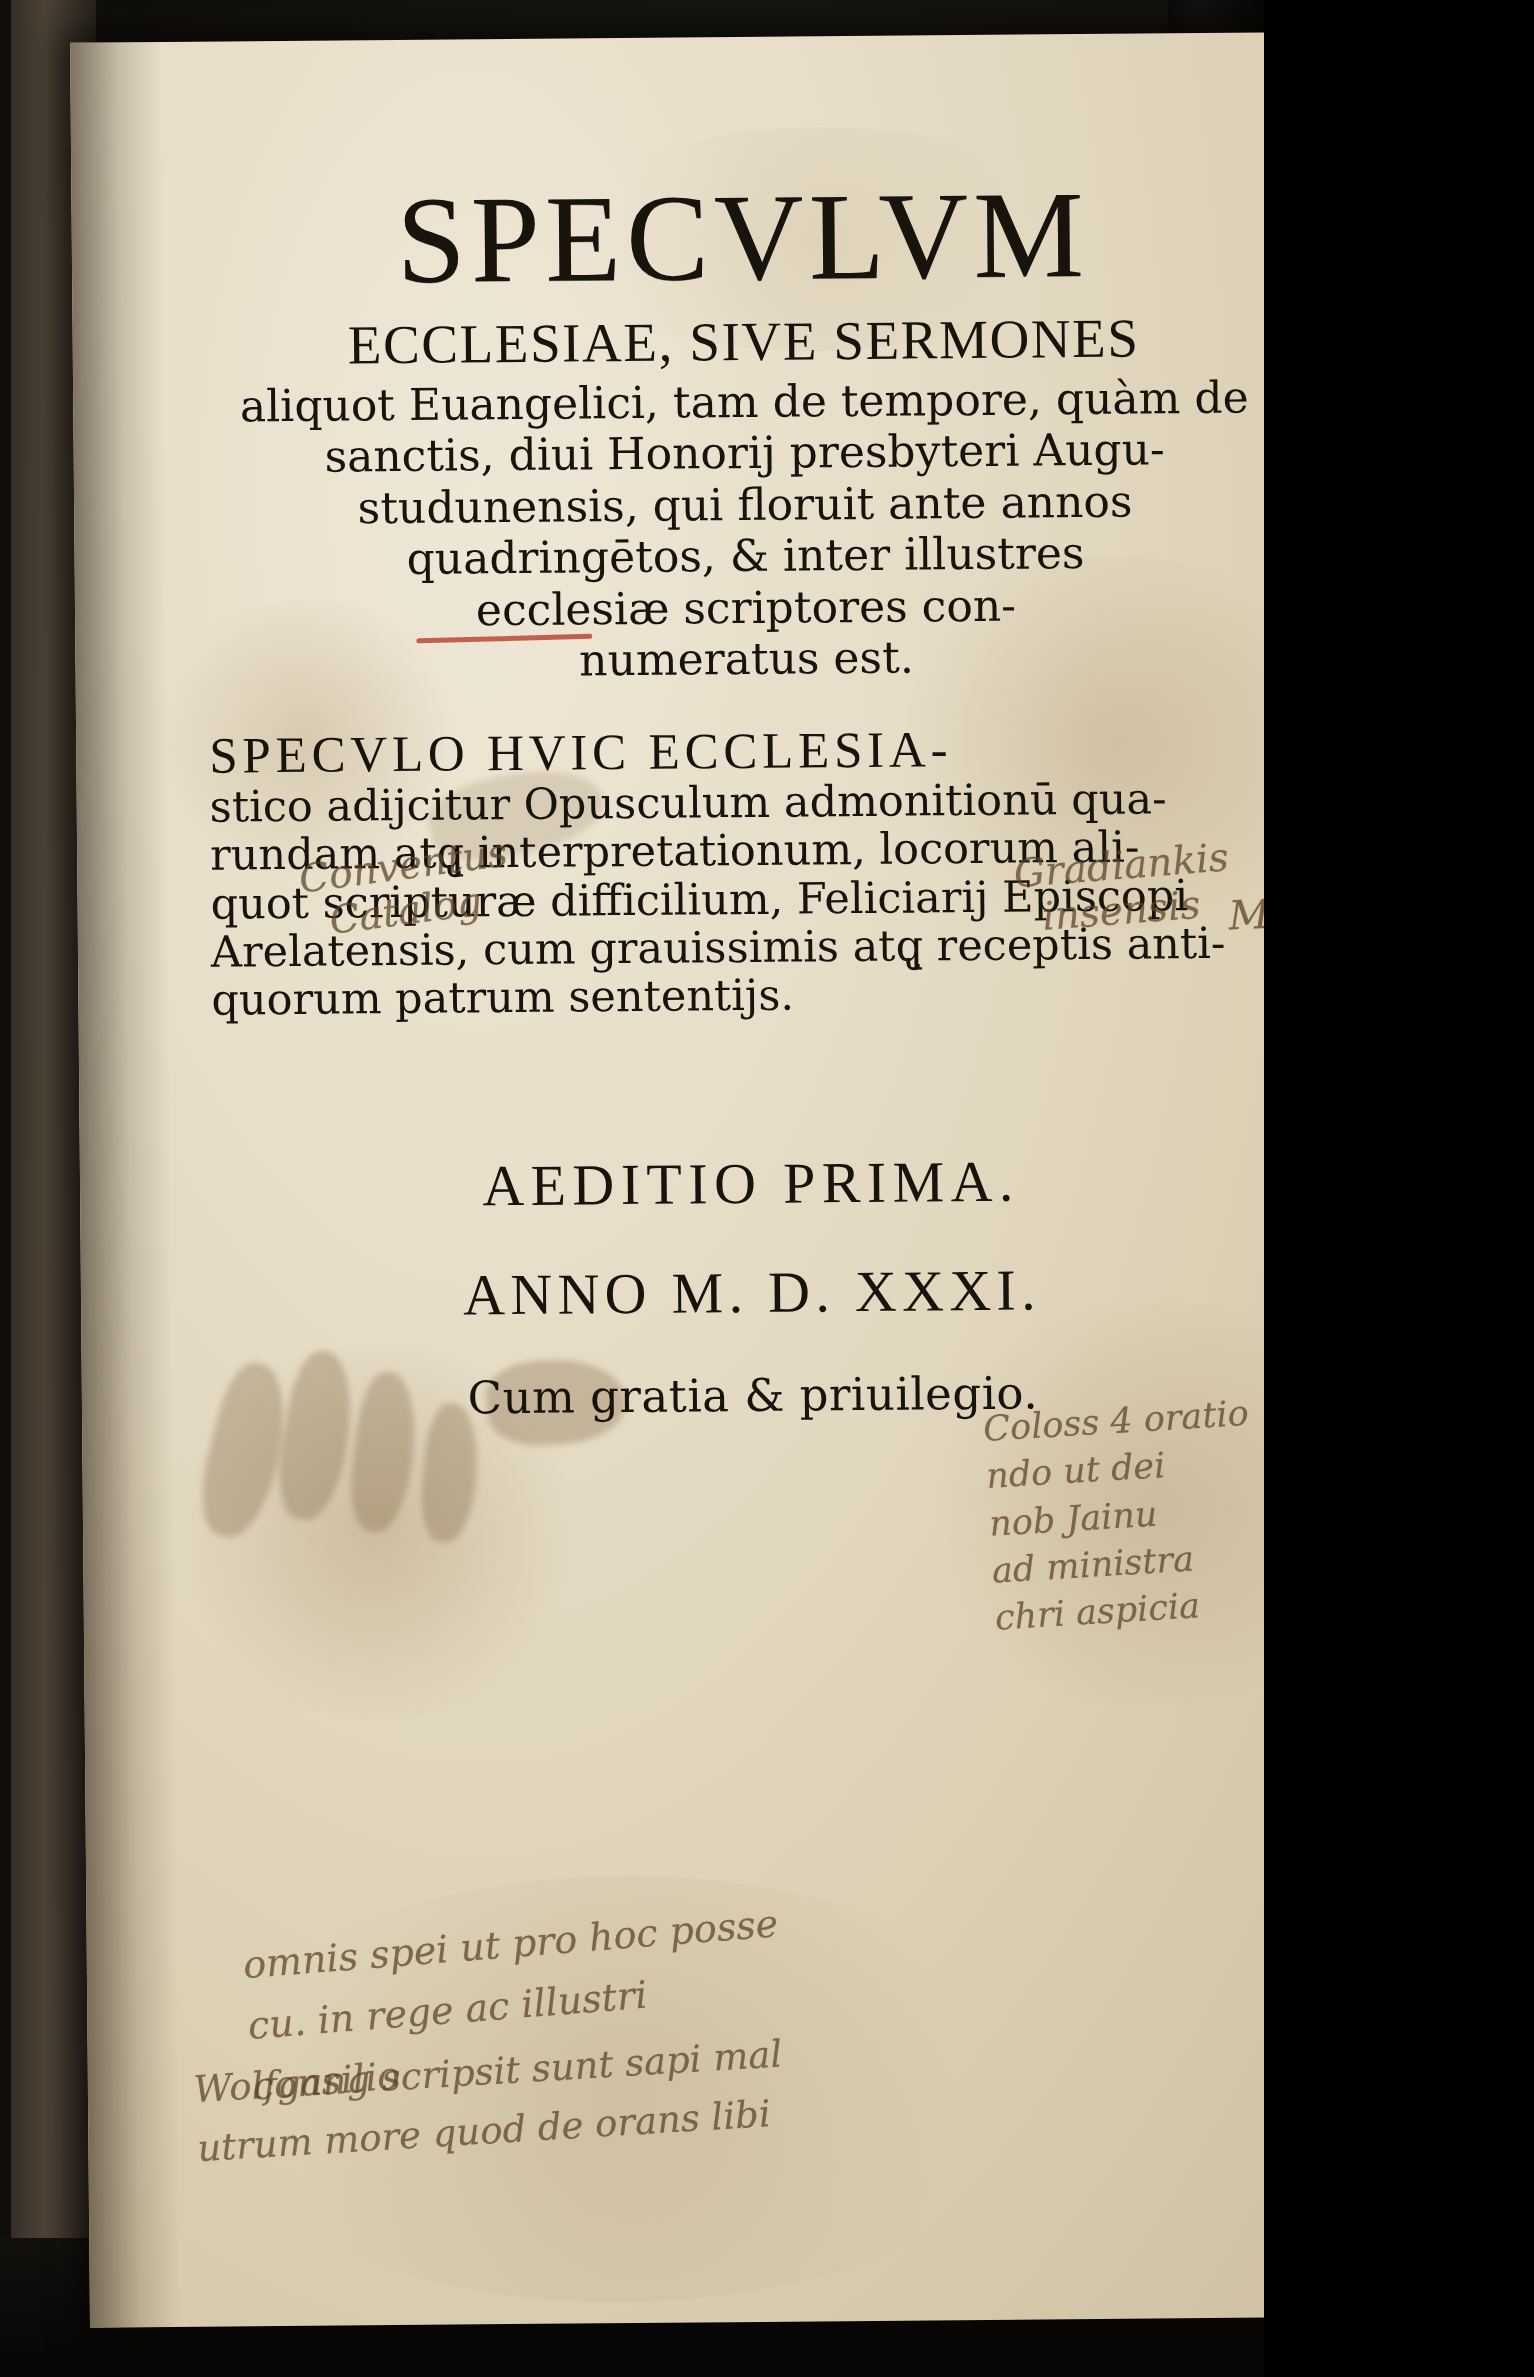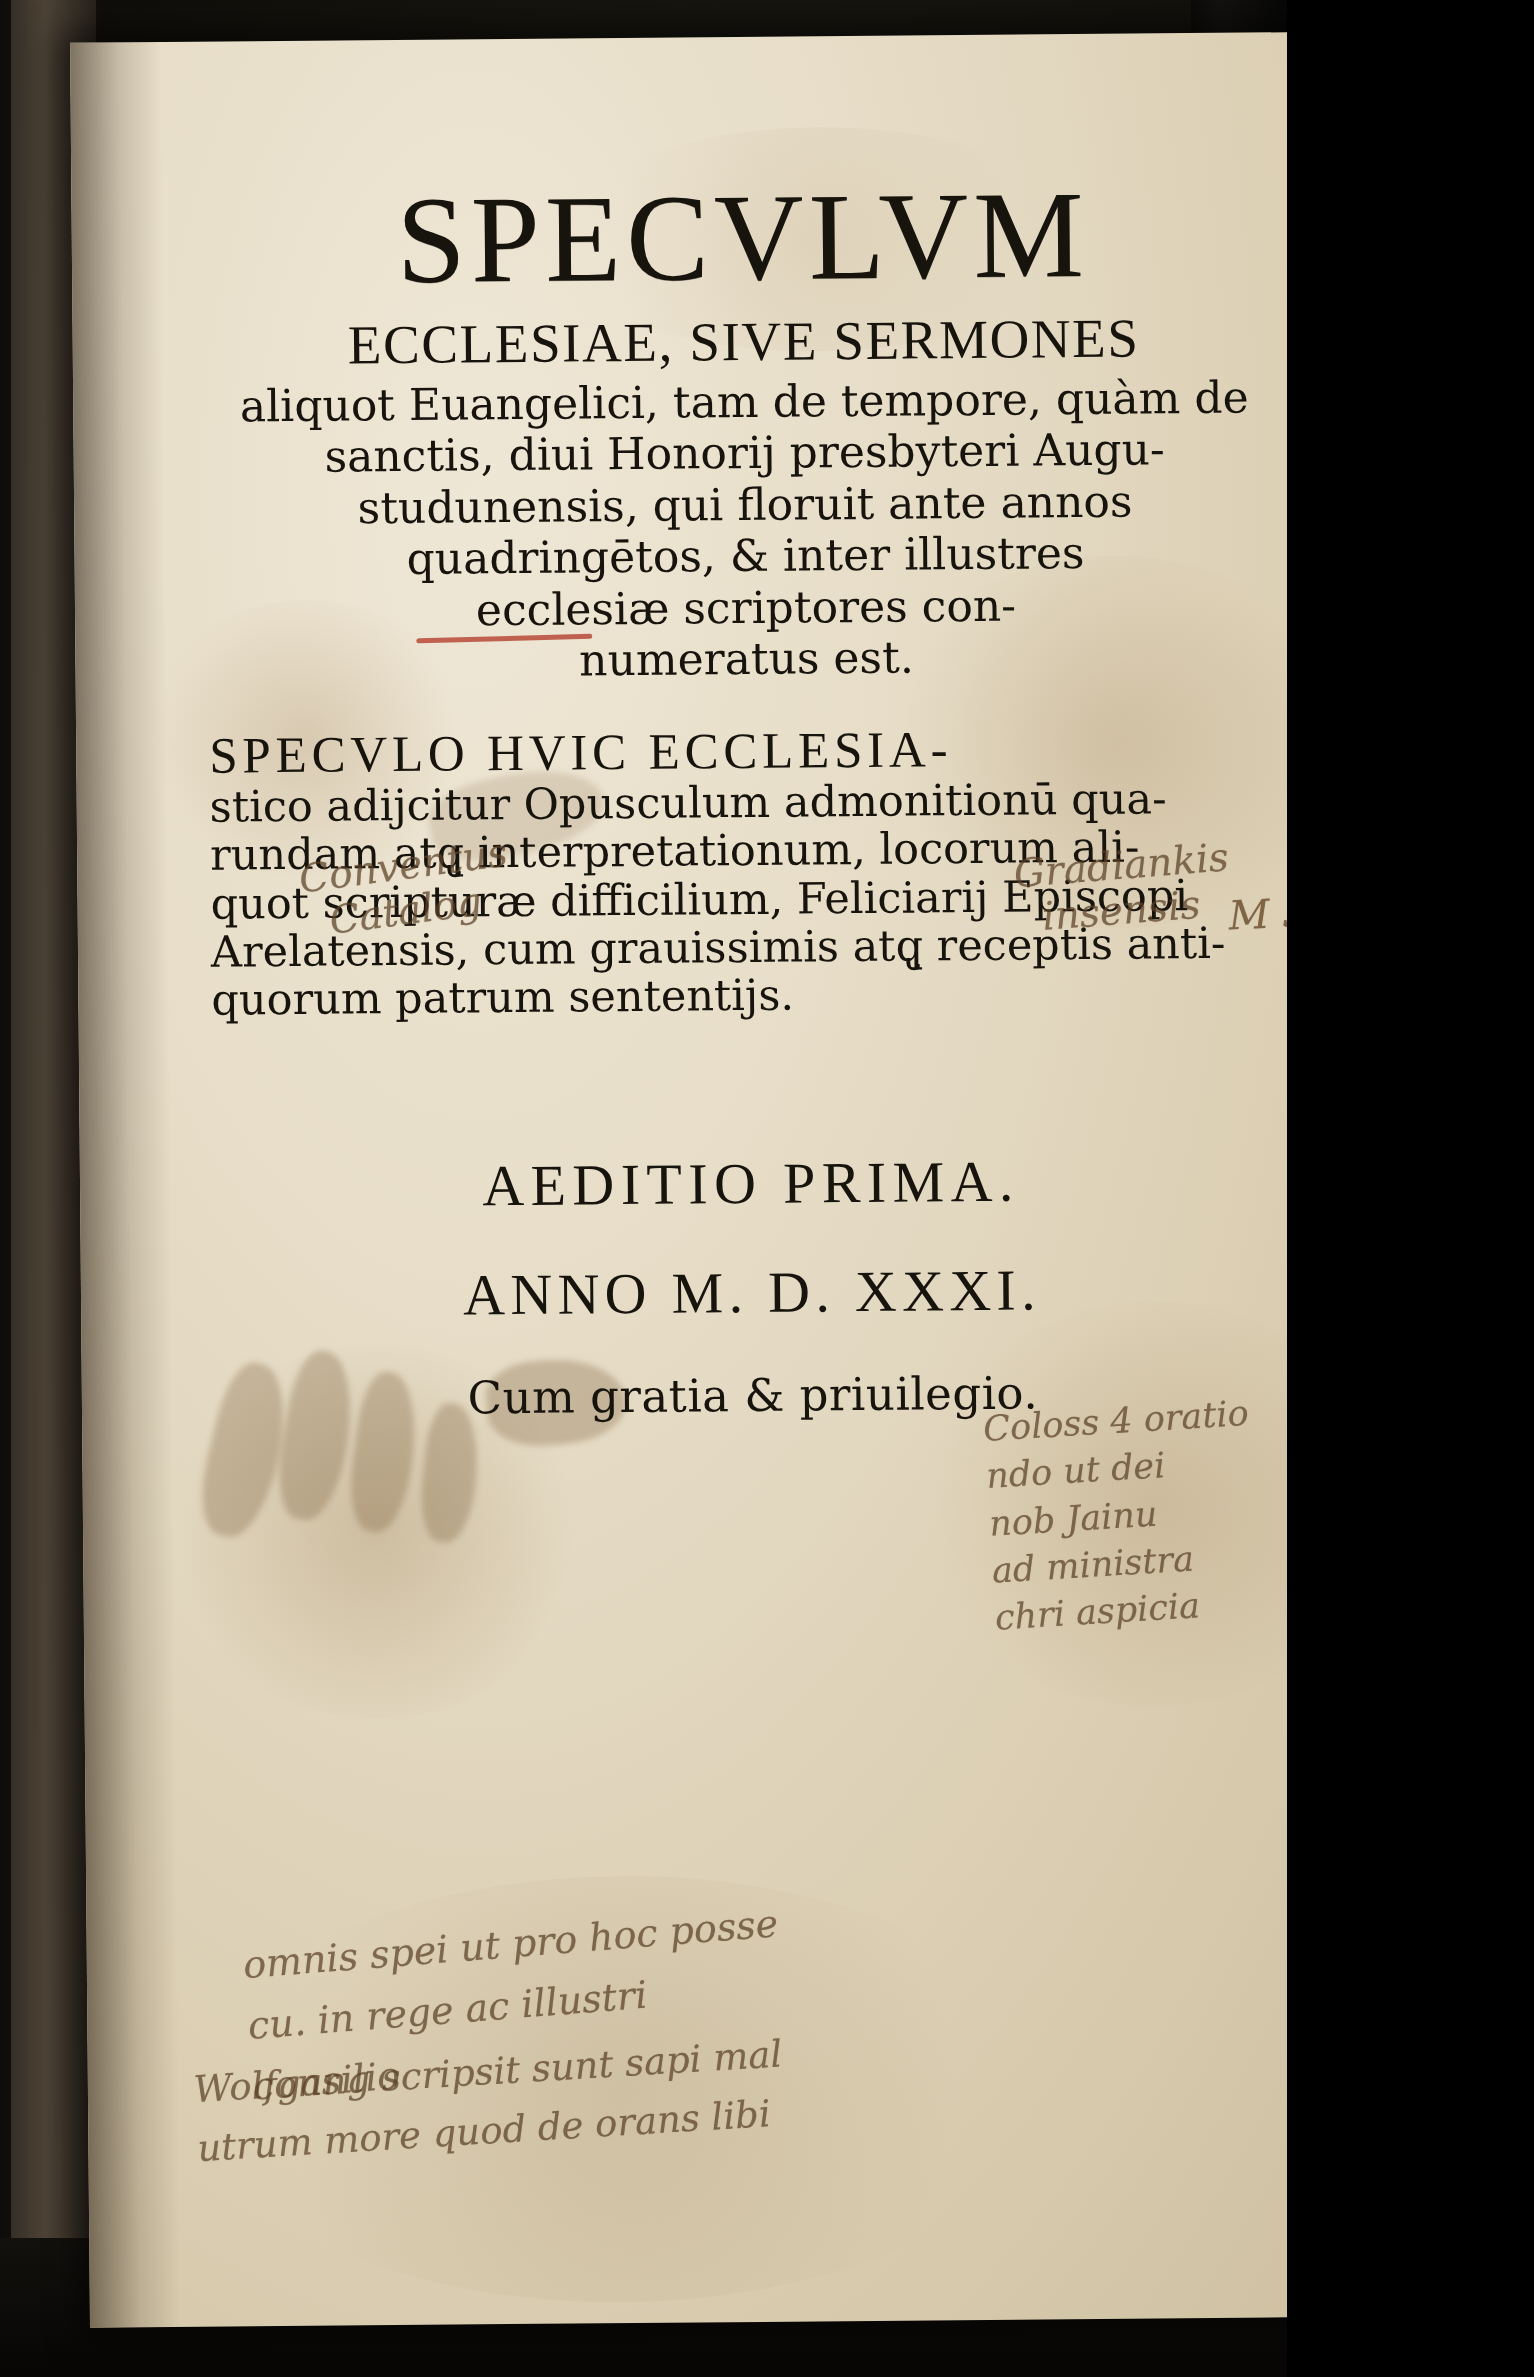--- a/index.html
+++ b/index.html
@@ -15,21 +15,20 @@
   }
 
   
   .photo {
     position: relative;
     width: 1264px;
     height: 2377px;
     background:
       radial-gradient(ellipse at 60% 40%, #2b2722 0%, #17150f 45%, #0a0907 100%);
     overflow: hidden;
-    padding-left: 23px;
   }
 
   
   .backdrop-left {
     position: absolute;
     left: 0; top: 0;
     width: 101px; height: 2377px;
     background: linear-gradient(90deg, #0d0c0a 0%, #1d1a15 60%, #100e0b 100%);
   }
   .backdrop-right {

